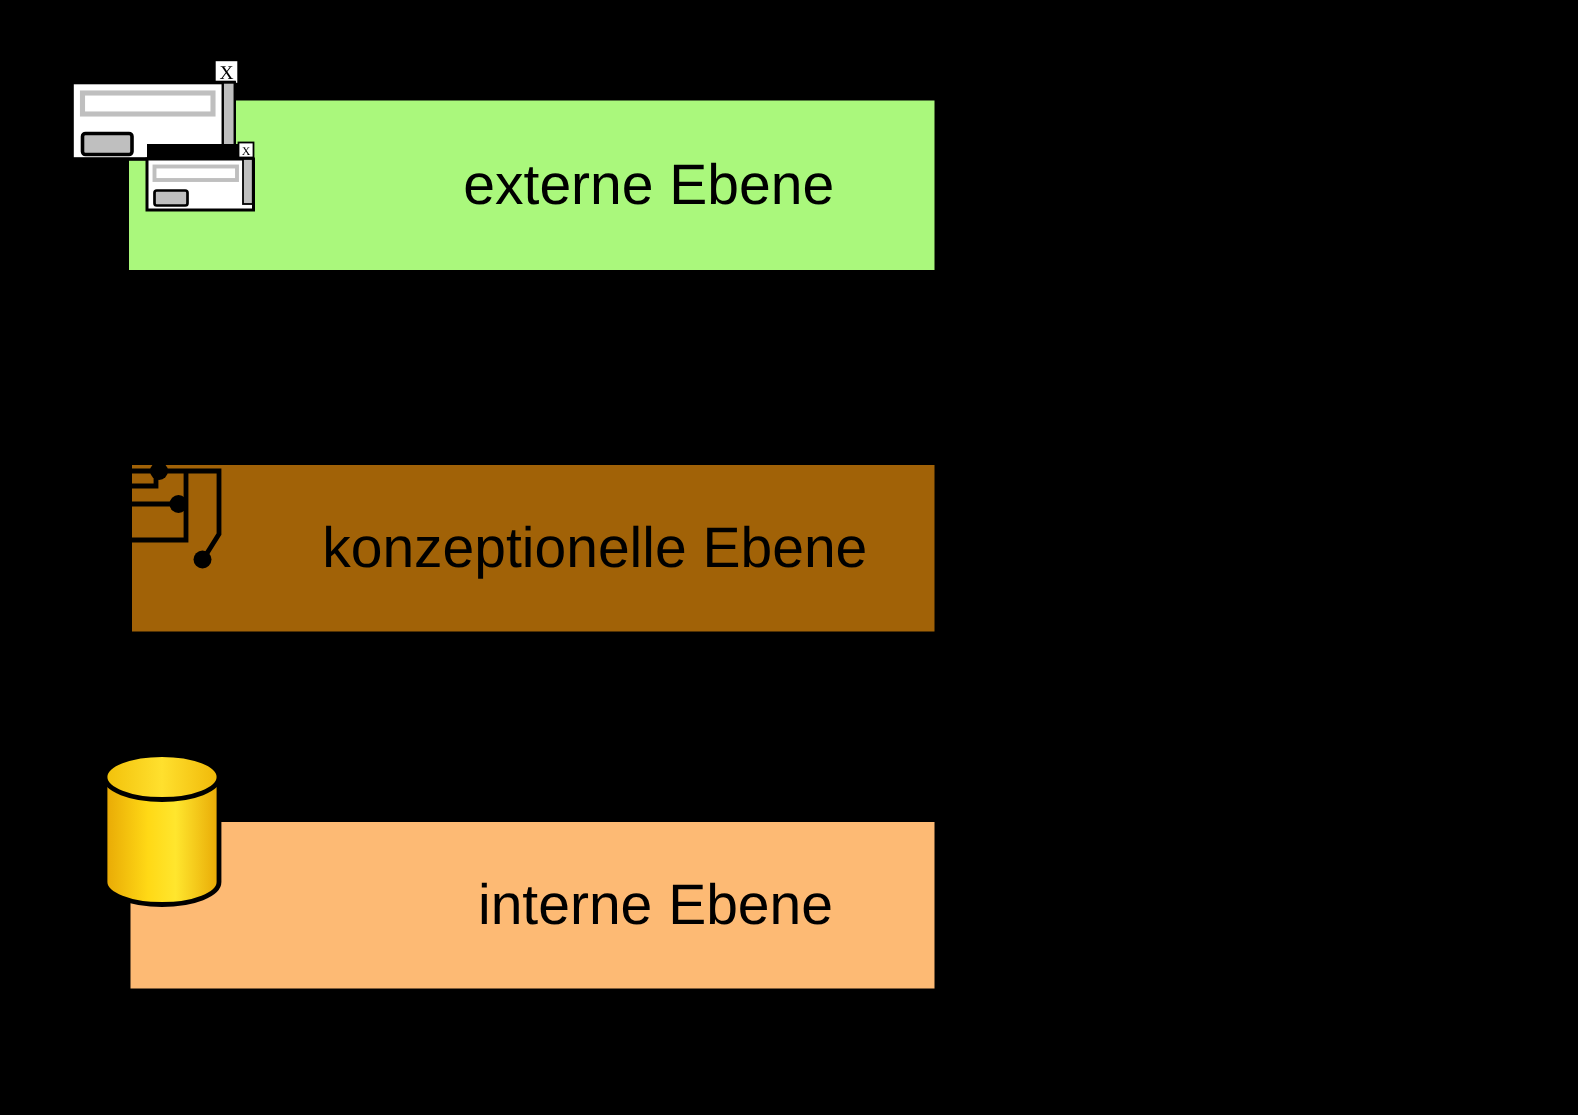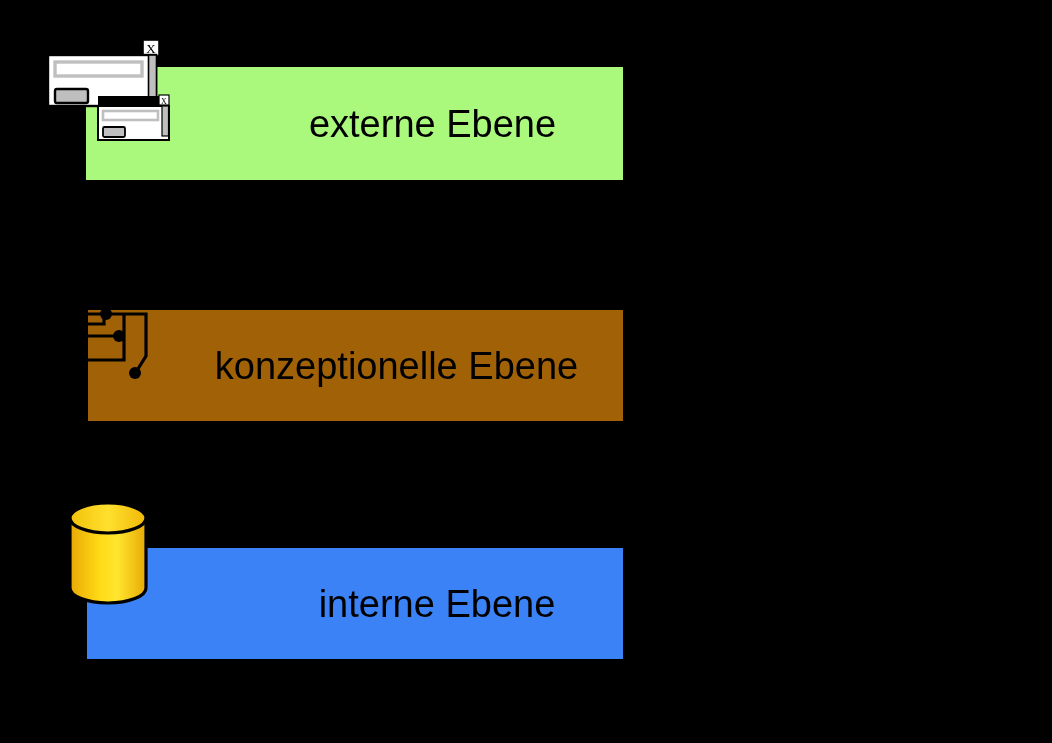--- a/index.html
+++ b/index.html
@@ -57,21 +57,21 @@
     height: 111px;
     background: #a16207;
   }
   #layer-conceptual .layer-label { transform: translateX(41px); }
 
   #layer-internal {
     left: 87px;
     top: 548px;
     width: 536px;
     height: 111px;
-    background: #3b82f6;
+    background: #fdba74;
   }
   #layer-internal .layer-label { transform: translateX(82px); }
 
   
   .icon-holder { position: absolute; }
 
   #icon-app-windows { left: 44px; top: 38px; width: 140px; height: 125px; }
   #icon-schema      { left: 78px; top: 298px; width: 82px; height: 88px; }
   #icon-database    { left: 62px; top: 500px; width: 102px; height: 115px; }
 

